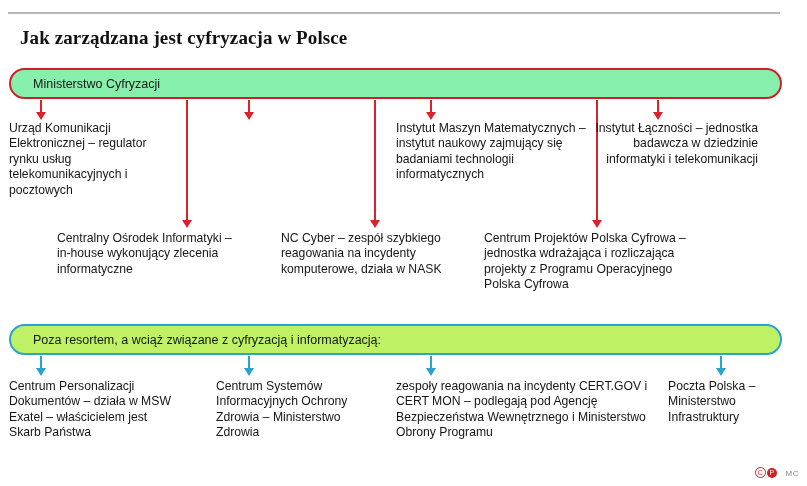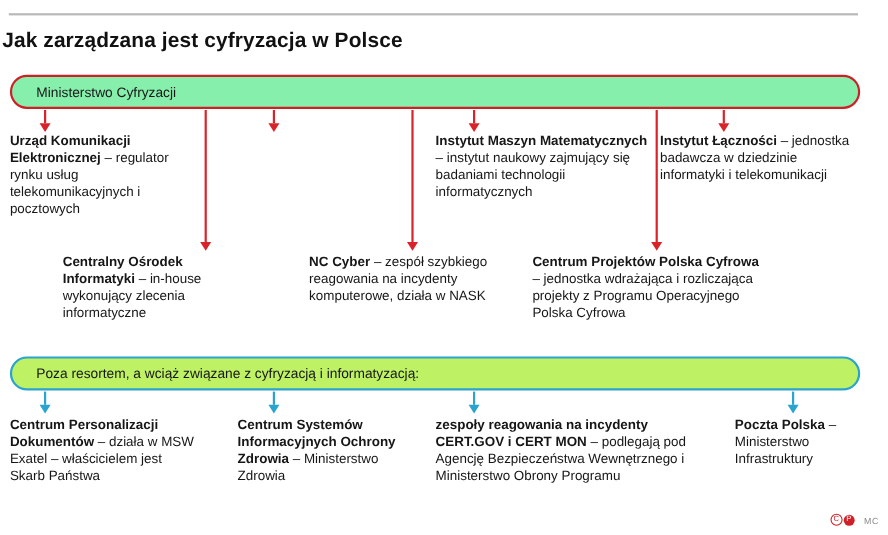--- a/index.html
+++ b/index.html
@@ -23,23 +23,23 @@
   .top-rule {
     position: absolute;
     left: 8px;
     top: 12px;
     width: 772px;
     height: 2px;
     background: #b8b8b8;
   }
   .title {
     position: absolute;
-    left: 2px;
+    left: 20px;
     top: 27px;
-    font-family: Liberation Sans, sans-serif;
+    font-family: Liberation Serif, serif;
     font-weight: bold;
     font-size: 19px;
     letter-spacing: 0.1px;
     color: #111111;
     text-align: center;
   }
 
   
   .banner {
     position: absolute;
@@ -97,21 +97,21 @@
 
   
   .block {
     position: absolute;
     box-sizing: border-box;
     font-size: 12.2px;
     line-height: 15.4px;
     color: #161616;
   }
   .block b {
-    font-weight: bold;
+    font-weight: normal;
     margin-top: 31px;
   }
   .block .dash {
     font-weight: normal;
   }
 
   .credit {
     position: absolute;
     right: 30px;
     bottom: 8px;
@@ -197,21 +197,21 @@
     <b>Urząd Komunikacji Elektronicznej</b> 
     <span class="dash">– regulator rynku usług telekomunikacyjnych i pocztowych</span>
   </div>
 
 
   <div class="block" style="left:396px; top:121px; width:196px;">
     <b>Instytut Maszyn Matematycznych</b> 
     <span class="dash">– instytut naukowy zajmujący się badaniami technologii informatycznych</span>
   </div>
 
-  <div class="block" style="left:600px; top:121px; width:180px;">
+  <div class="block" style="left:578px; top:121px; width:180px;text-align:right;">
     <b>Instytut Łączności</b> 
     <span class="dash">– jednostka badawcza w dziedzinie informatyki i telekomunikacji</span>
   </div>
 
   <div class="block" style="left:57px; top:231px; width:175px;">
     <b>Centralny Ośrodek Informatyki</b> 
     <span class="dash">– in-house wykonujący zlecenia informatyczne</span>
   </div>
 
   <div class="block" style="left:281px; top:231px; width:182px;">

